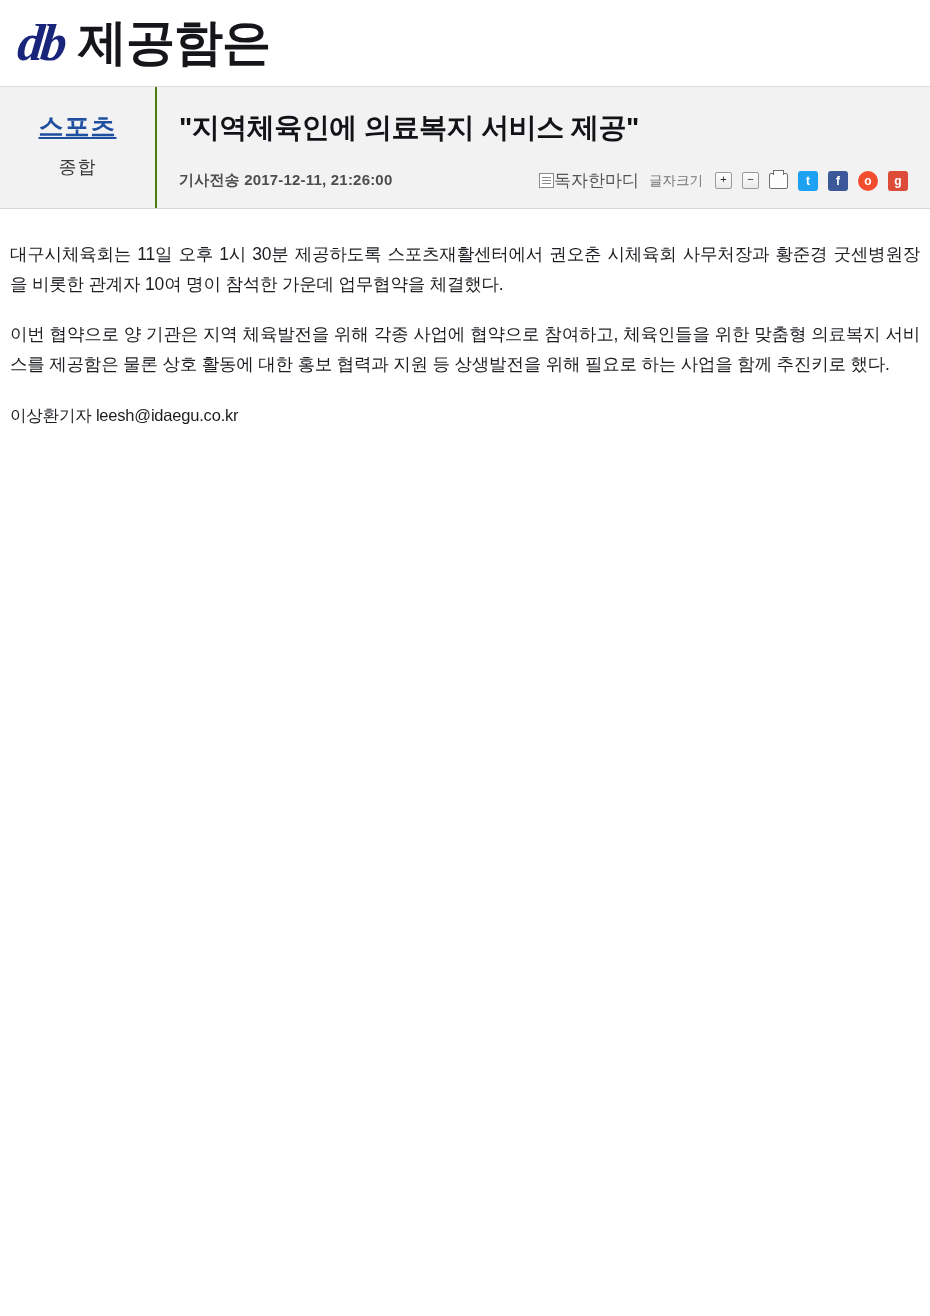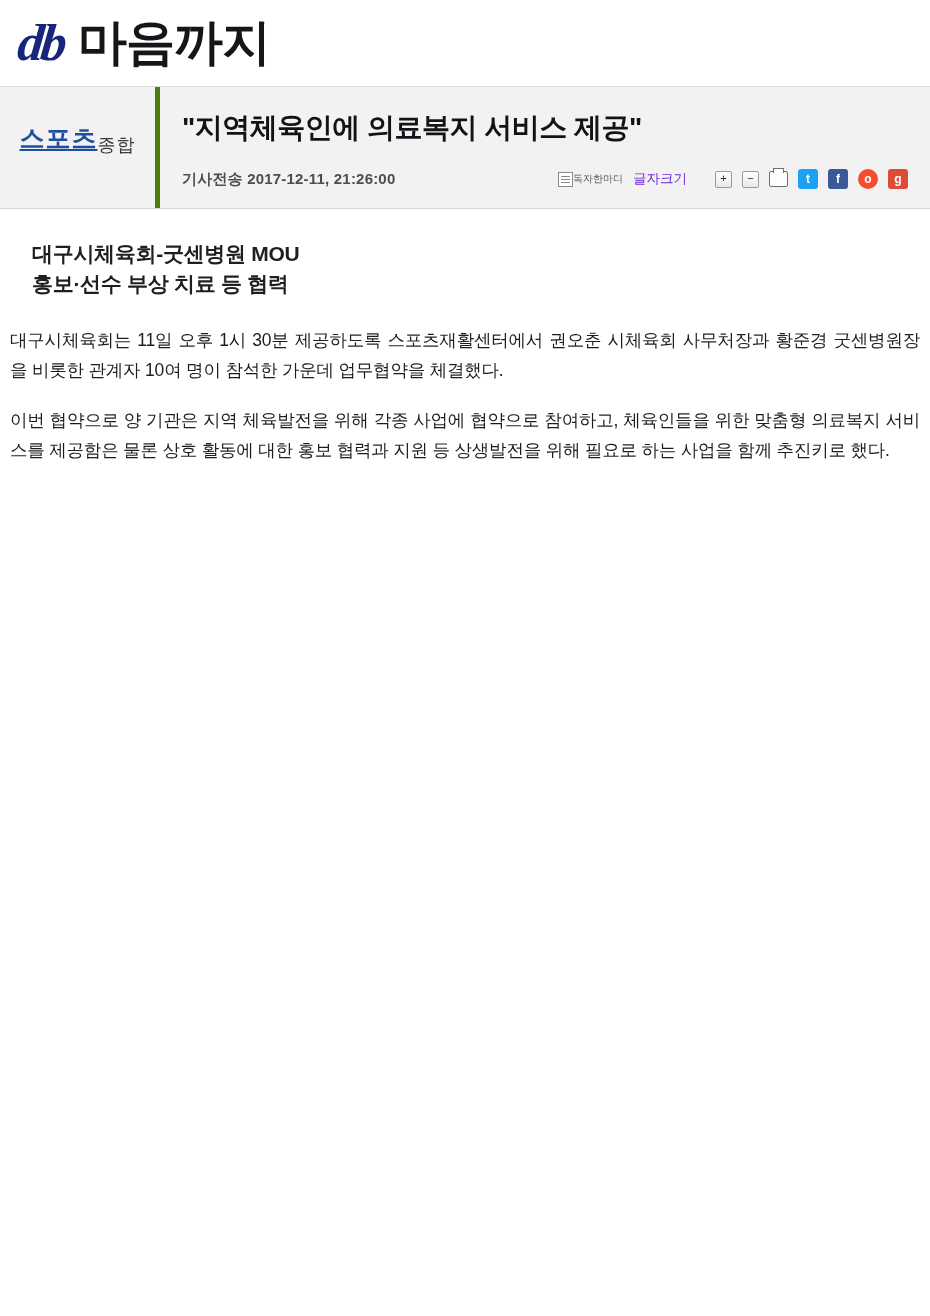--- a/index.html
+++ b/index.html
@@ -59,24 +59,24 @@
     height: 123px;
     box-sizing: border-box;
     display: flex;
     align-items: stretch;
     position: relative;
   }
   .cat-col {
     width: 155px;
     flex: 0 0 155px;
     display: flex;
-    flex-direction: row;
+    flex-direction: column;
     align-items: center;
     justify-content: center;
-    border-right: 5px solid #4d7c0f;
+    border-right: 2px solid #4d7c0f;
     padding-bottom: 6px;
   }
   .cat-main {
     font-size: 25px;
     font-weight: 700;
     color: #1f4fa0;
     text-decoration: underline;
     letter-spacing: 1px;
     margin-bottom: 12px;
   }
@@ -108,21 +108,21 @@
     color: #4d4d4d;
     letter-spacing: 0.2px;
     font-weight: bold;
   }
   .tools {
     display: flex;
     align-items: center;
     gap: 10px;
   }
   .tool-text {
-    font-size: 10px;
+    font-size: 17px;
     color: #555;
     display: flex;
     align-items: center;
     gap: 0;
   }
   .mini-icon {
     display: inline-block;
     width: 13px;
     height: 13px;
     border: 1px solid #8a8a8a;
@@ -130,21 +130,21 @@
     position: relative;
   }
   .mini-icon::before {
     content: "";
     position: absolute;
     left: 2px; right: 2px; top: 3px;
     height: 1px;
     background: #8a8a8a;
     box-shadow: 0 3px 0 #8a8a8a, 0 6px 0 #8a8a8a;
   }
-  .fsize-label { font-size: 13.5px; color: #6d28d9; margin-right: 18px;}
+  .fsize-label { font-size: 13.5px; color: #737373; margin-right: 2px;}
   .sq-btn {
     width: 15px; height: 15px;
     border: 1px solid #9a9a9a;
     background: linear-gradient(#ffffff,#e9e9e9);
     font-size: 11px;
     line-height: 13px;
     text-align: center;
     color: #2a2a2a;
     border-radius: 2px;
   }
@@ -203,21 +203,21 @@
     letter-spacing: -0.2px;
   }
 </style>
 </head>
 <body>
 
 <div class="page">
 
   <div class="masthead">
     <span class="logo-mark">db</span>
-    <span class="logo-text">마음까지</span>
+    <span class="logo-text">제공함은</span>
   </div>
 
   <div class="article-head">
     <div class="cat-col">
       <div class="cat-main">스포츠</div>
       <div class="cat-sub">종합</div>
     </div>
     <div class="head-right">
       <h1 class="headline">"지역체육인에 의료복지 서비스 제공"</h1>
       <div class="meta-row">
@@ -234,23 +234,20 @@
           <span class="sns sns-tw">t</span>
           <span class="sns sns-fb">f</span>
           <span class="sns sns-me">o</span>
           <span class="sns sns-gp">g</span>
         </div>
       </div>
     </div>
   </div>
 
   <div class="body-wrap">
-    <div class="subhead">
-      <div>대구시체육회-굿센병원 MOU</div>
-      <div>홍보·선수 부상 치료 등 협력</div>
-    </div>
 
     <p class="para">대구시체육회는 11일 오후 1시 30분 제공하도록 스포츠재활센터에서 권오춘 시체육회 사무처장과 황준경 굿센병원장을 비롯한 관계자 10여 명이 참석한 가운데 업무협약을 체결했다.</p>
     <p class="para">이번 협약으로 양 기관은 지역 체육발전을 위해 각종 사업에 협약으로 참여하고, 체육인들을 위한 맞춤형 의료복지 서비스를 제공함은 물론 상호 활동에 대한 홍보 협력과 지원 등 상생발전을 위해 필요로 하는 사업을 함께 추진키로 했다.</p>
 
+    <div class="byline">이상환기자 leesh@idaegu.co.kr</div>
   </div>
 
 </div>
 
 </body></html>

